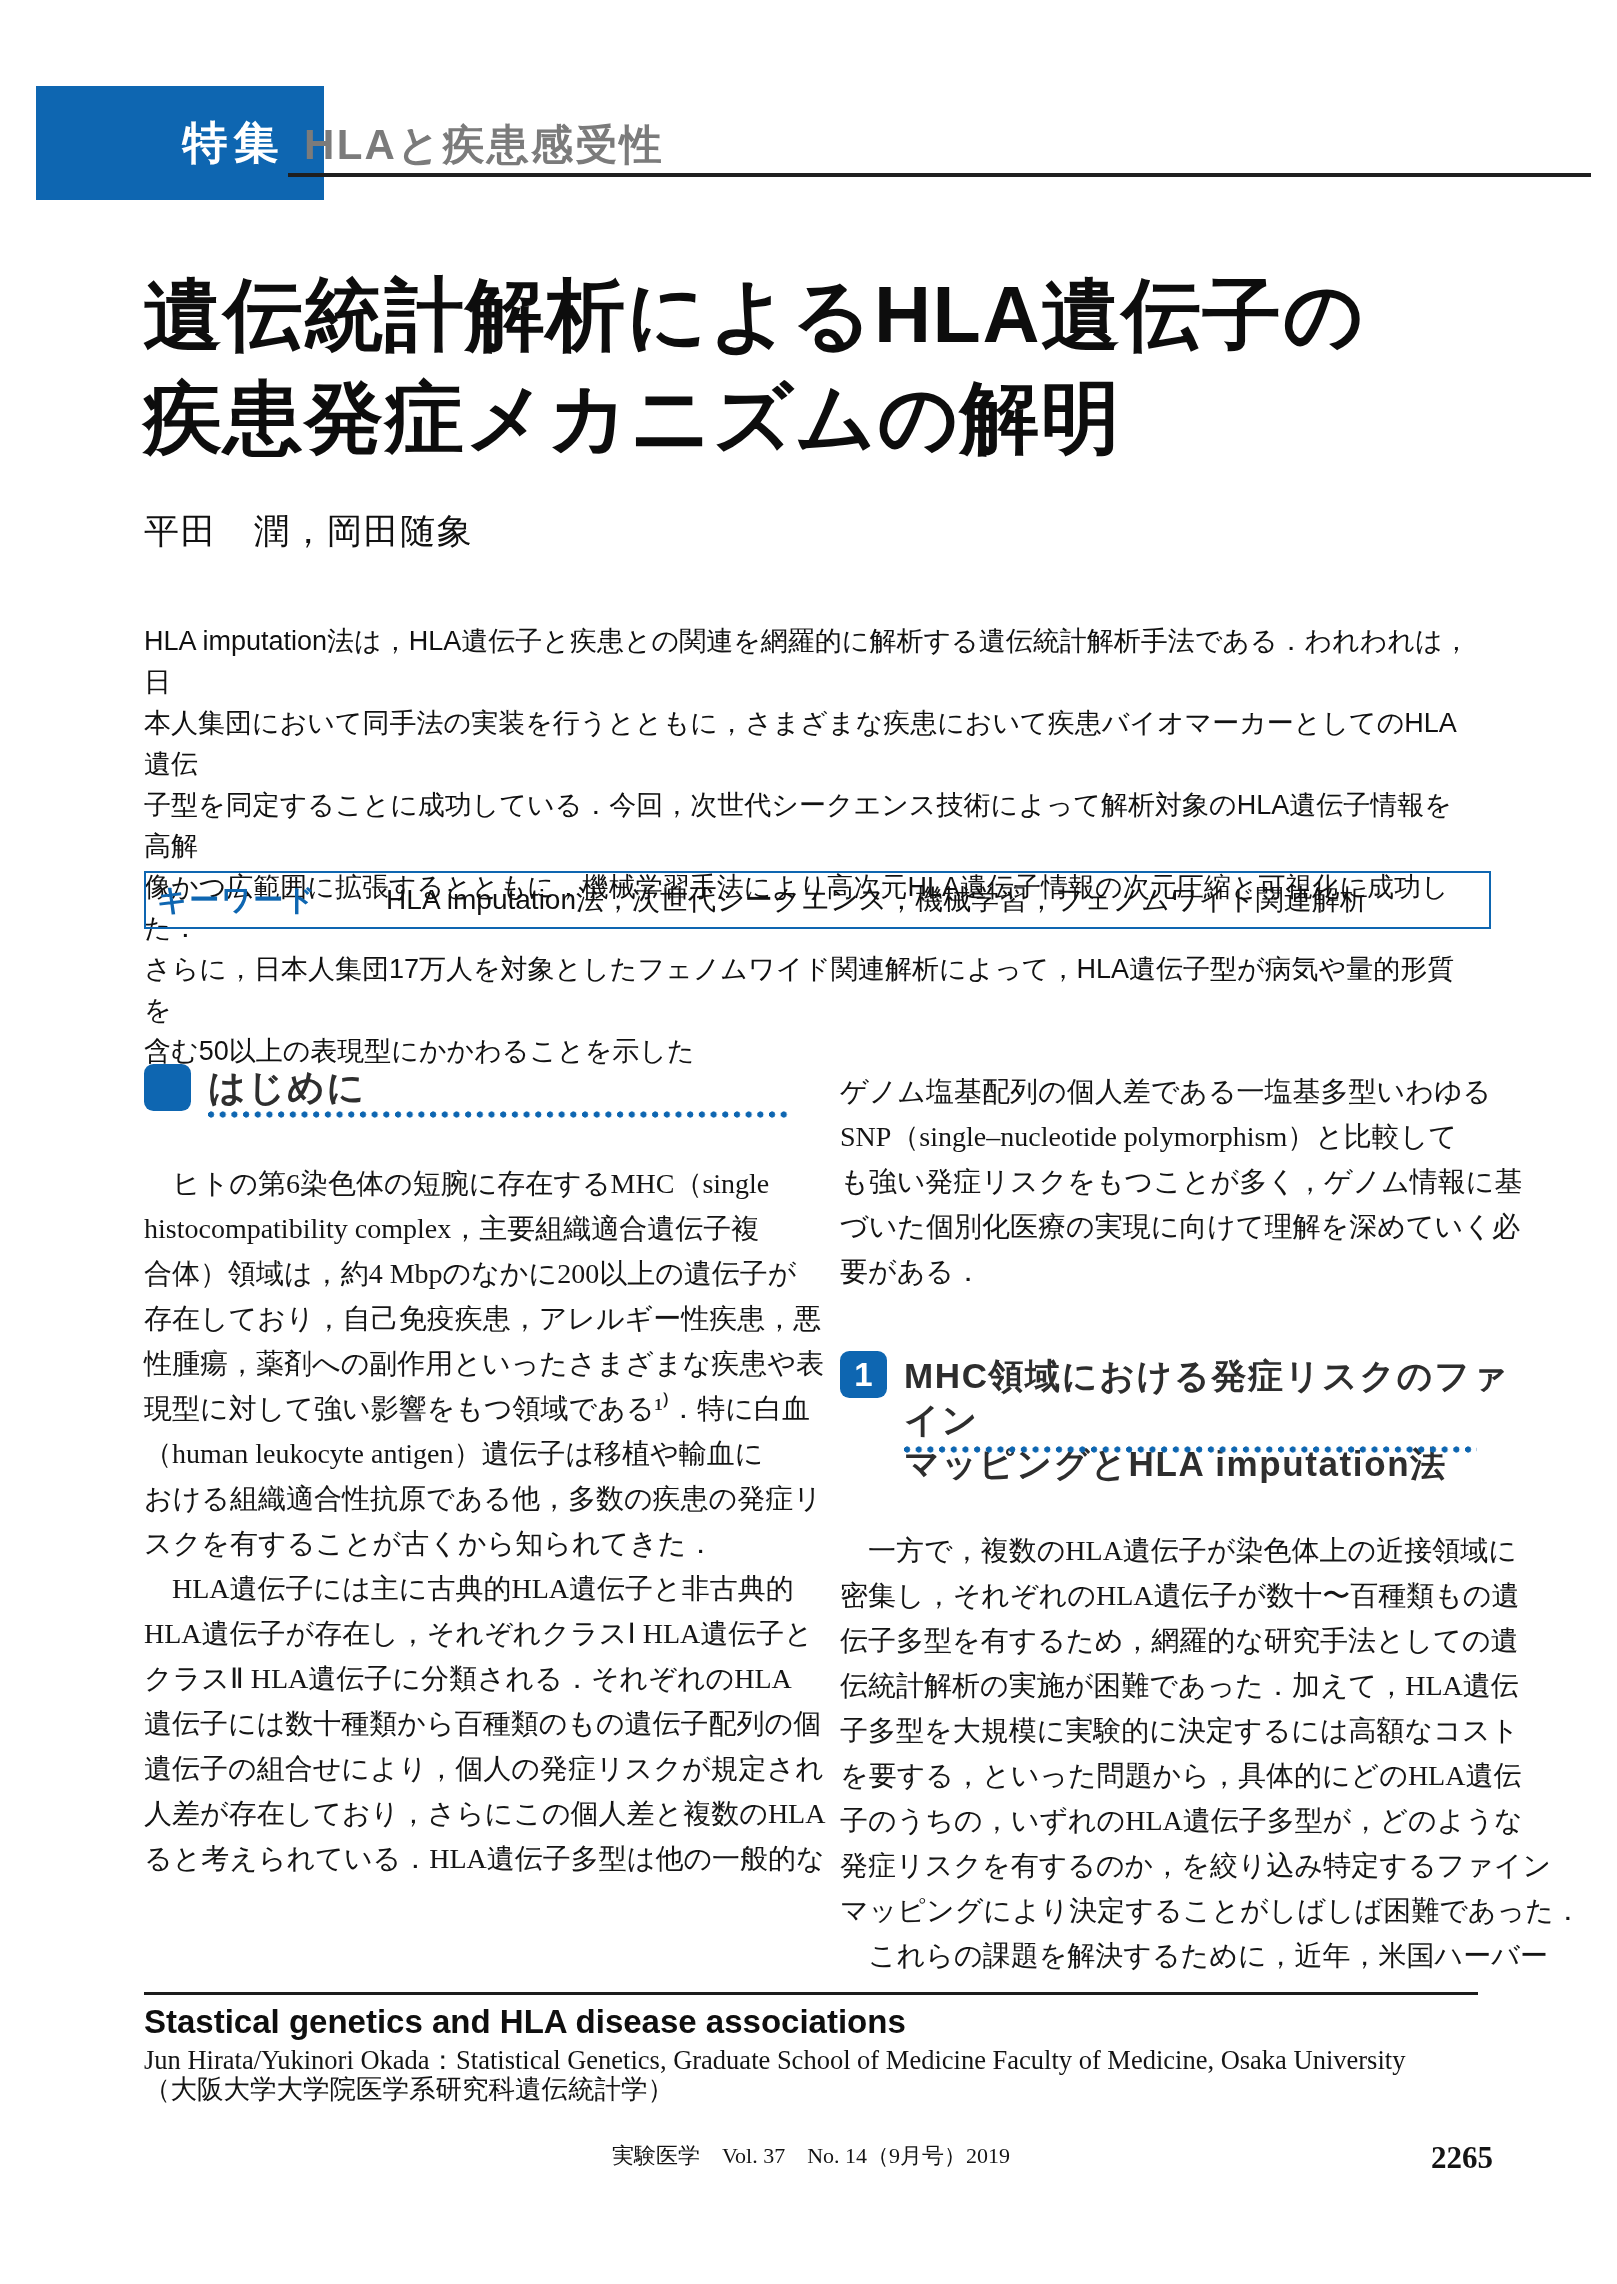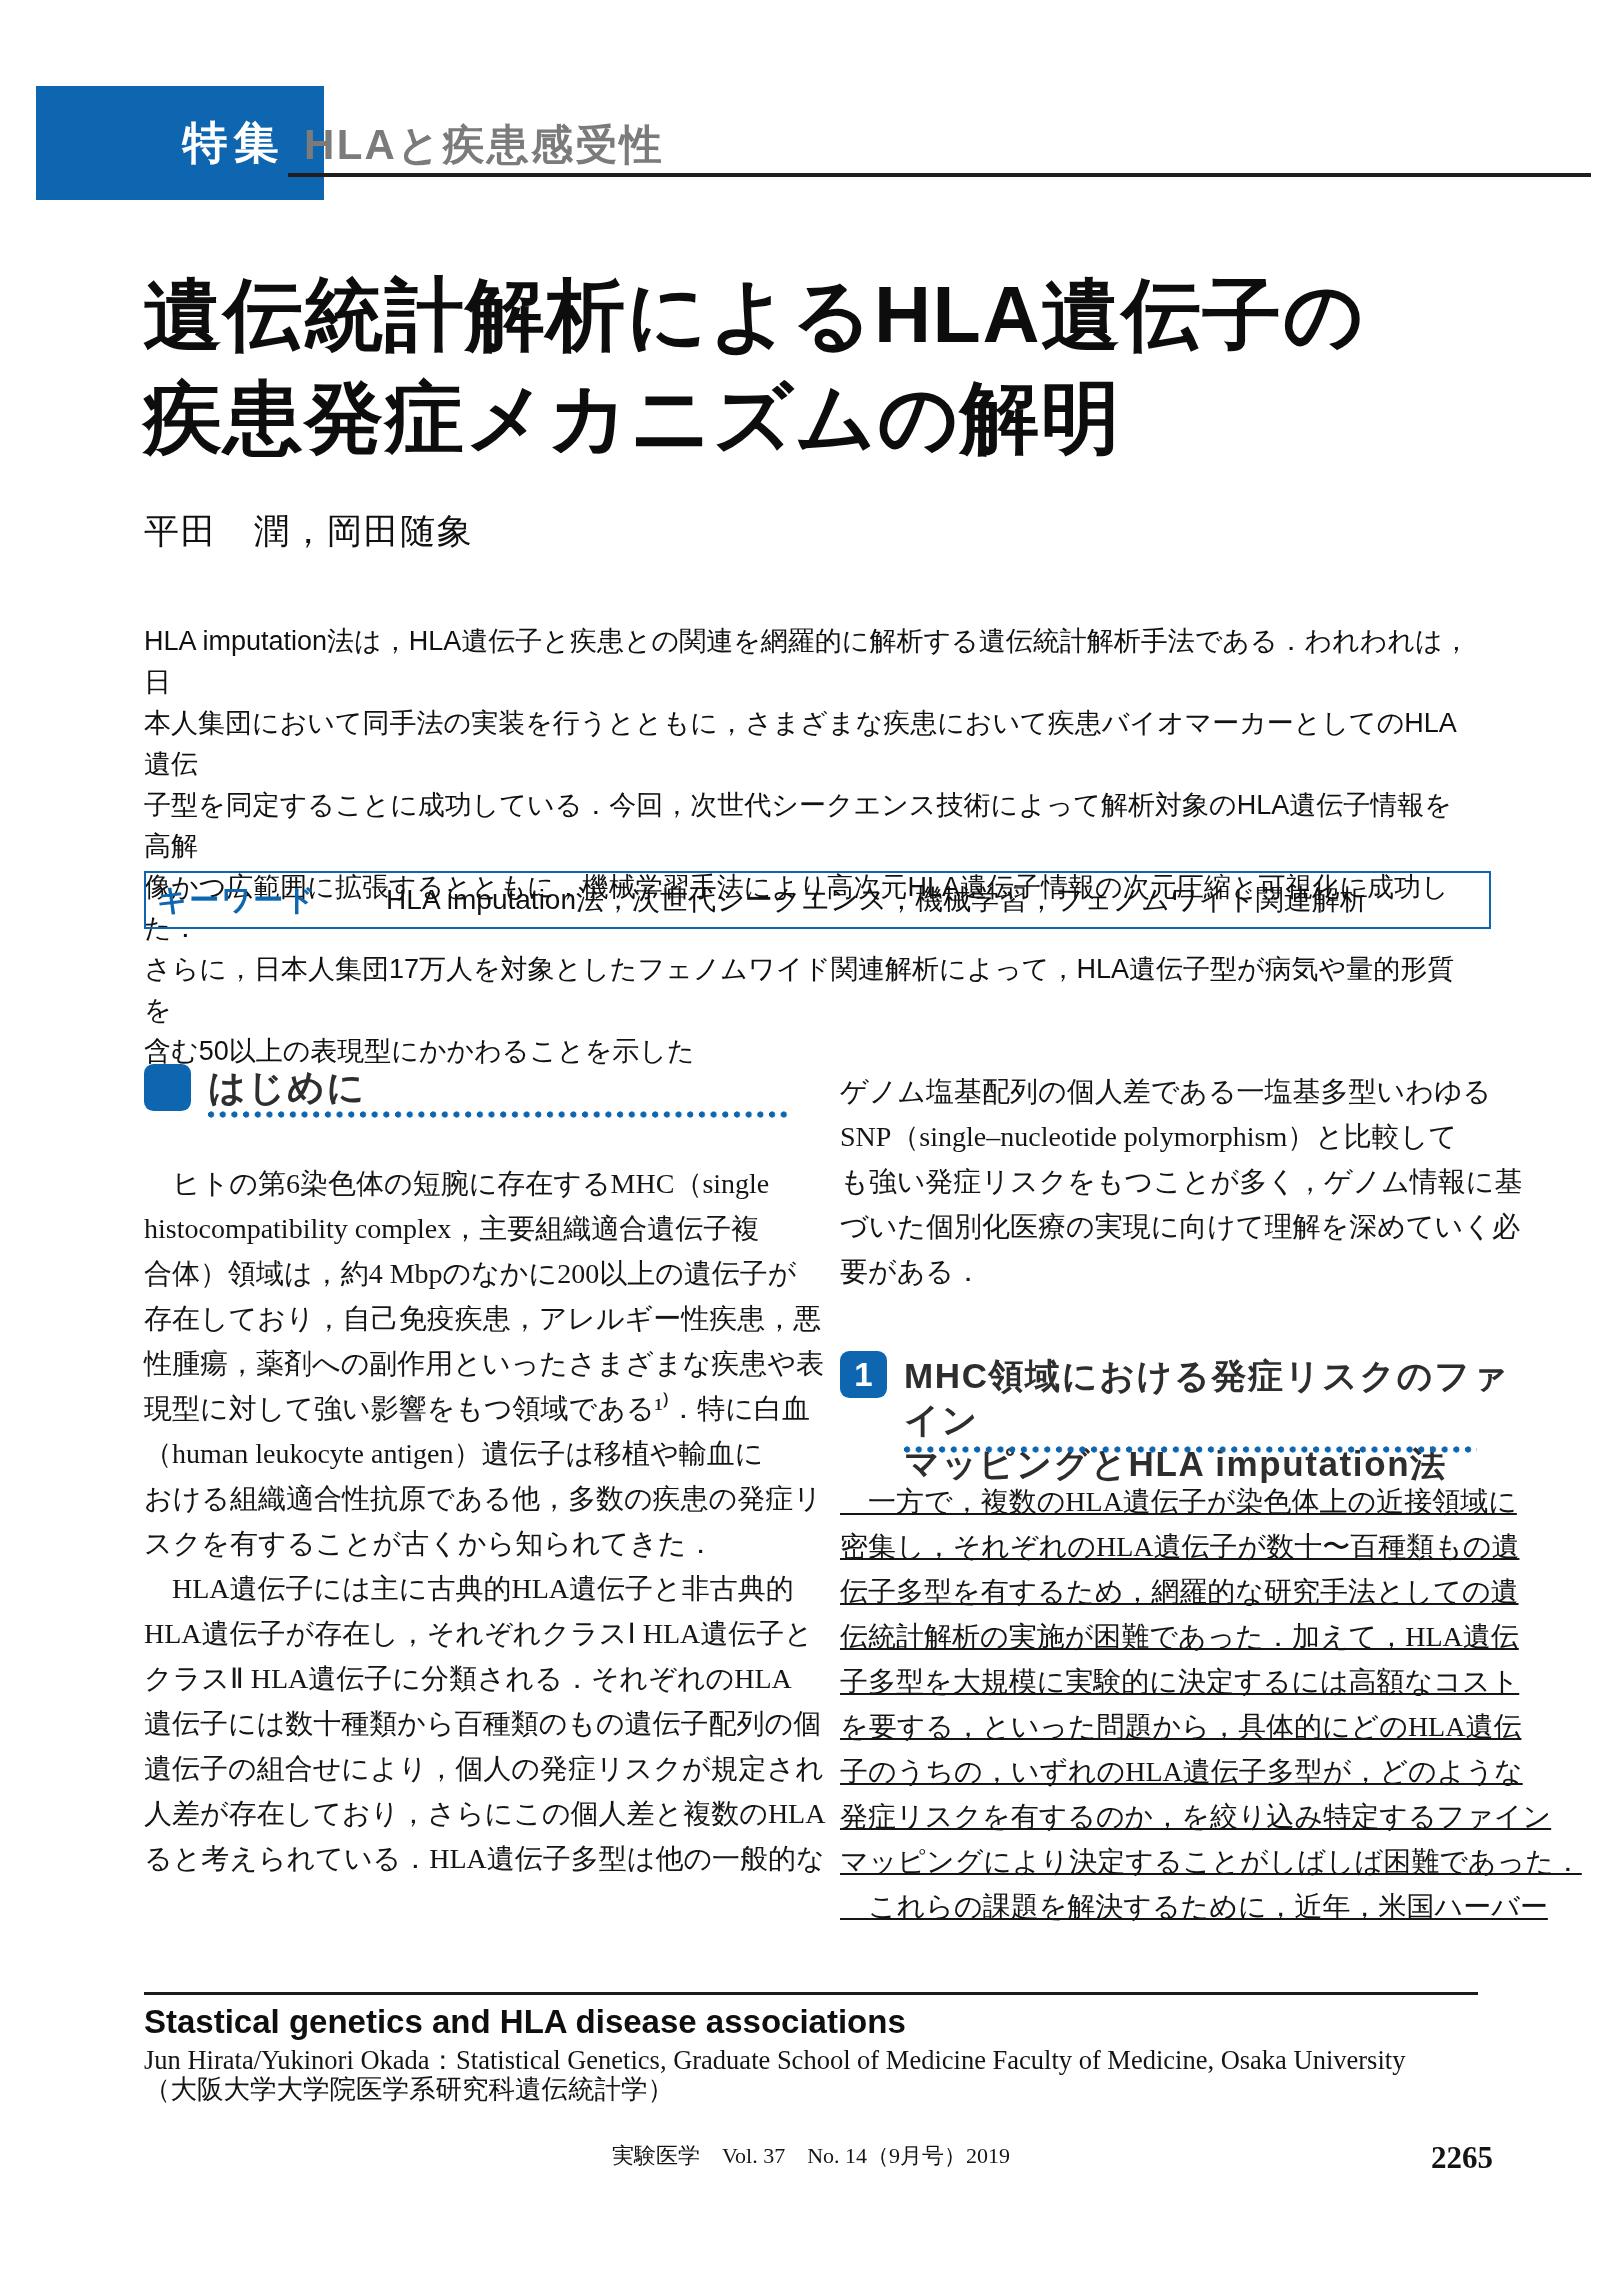--- a/index.html
+++ b/index.html
@@ -114,21 +114,21 @@
 
   <div class="abs bluesq" style="left:840px; top:1351px;">
     <div class="sec-num">1</div>
   </div>
   <div class="abs sec-head" style="left:904px; top:1354px; width:623px; font-size:35px;">
     <div>MHC領域における発症リスクのファイン</div>
     <div>マッピングとHLA imputation法</div>
   </div>
   <div class="abs dotline" style="left:904px; top:1446px; width:573px;"></div>
 
-  <div class="abs coltext" style="left:840px; top:1479px;text-decoration:underline;">
+  <div class="abs coltext" style="left:840px; top:1528px;">
       <div class="tline">　一方で，複数のHLA遺伝子が染色体上の近接領域に</div>
       <div class="tline">密集し，それぞれのHLA遺伝子が数十〜百種類もの遺</div>
       <div class="tline">伝子多型を有するため，網羅的な研究手法としての遺</div>
       <div class="tline">伝統計解析の実施が困難であった．加えて，HLA遺伝</div>
       <div class="tline">子多型を大規模に実験的に決定するには高額なコスト</div>
       <div class="tline">を要する，といった問題から，具体的にどのHLA遺伝</div>
       <div class="tline">子のうちの，いずれのHLA遺伝子多型が，どのような</div>
       <div class="tline">発症リスクを有するのか，を絞り込み特定するファイン</div>
       <div class="tline">マッピングにより決定することがしばしば困難であった．</div>
       <div class="tline">　これらの課題を解決するために，近年，米国ハーバー</div>

